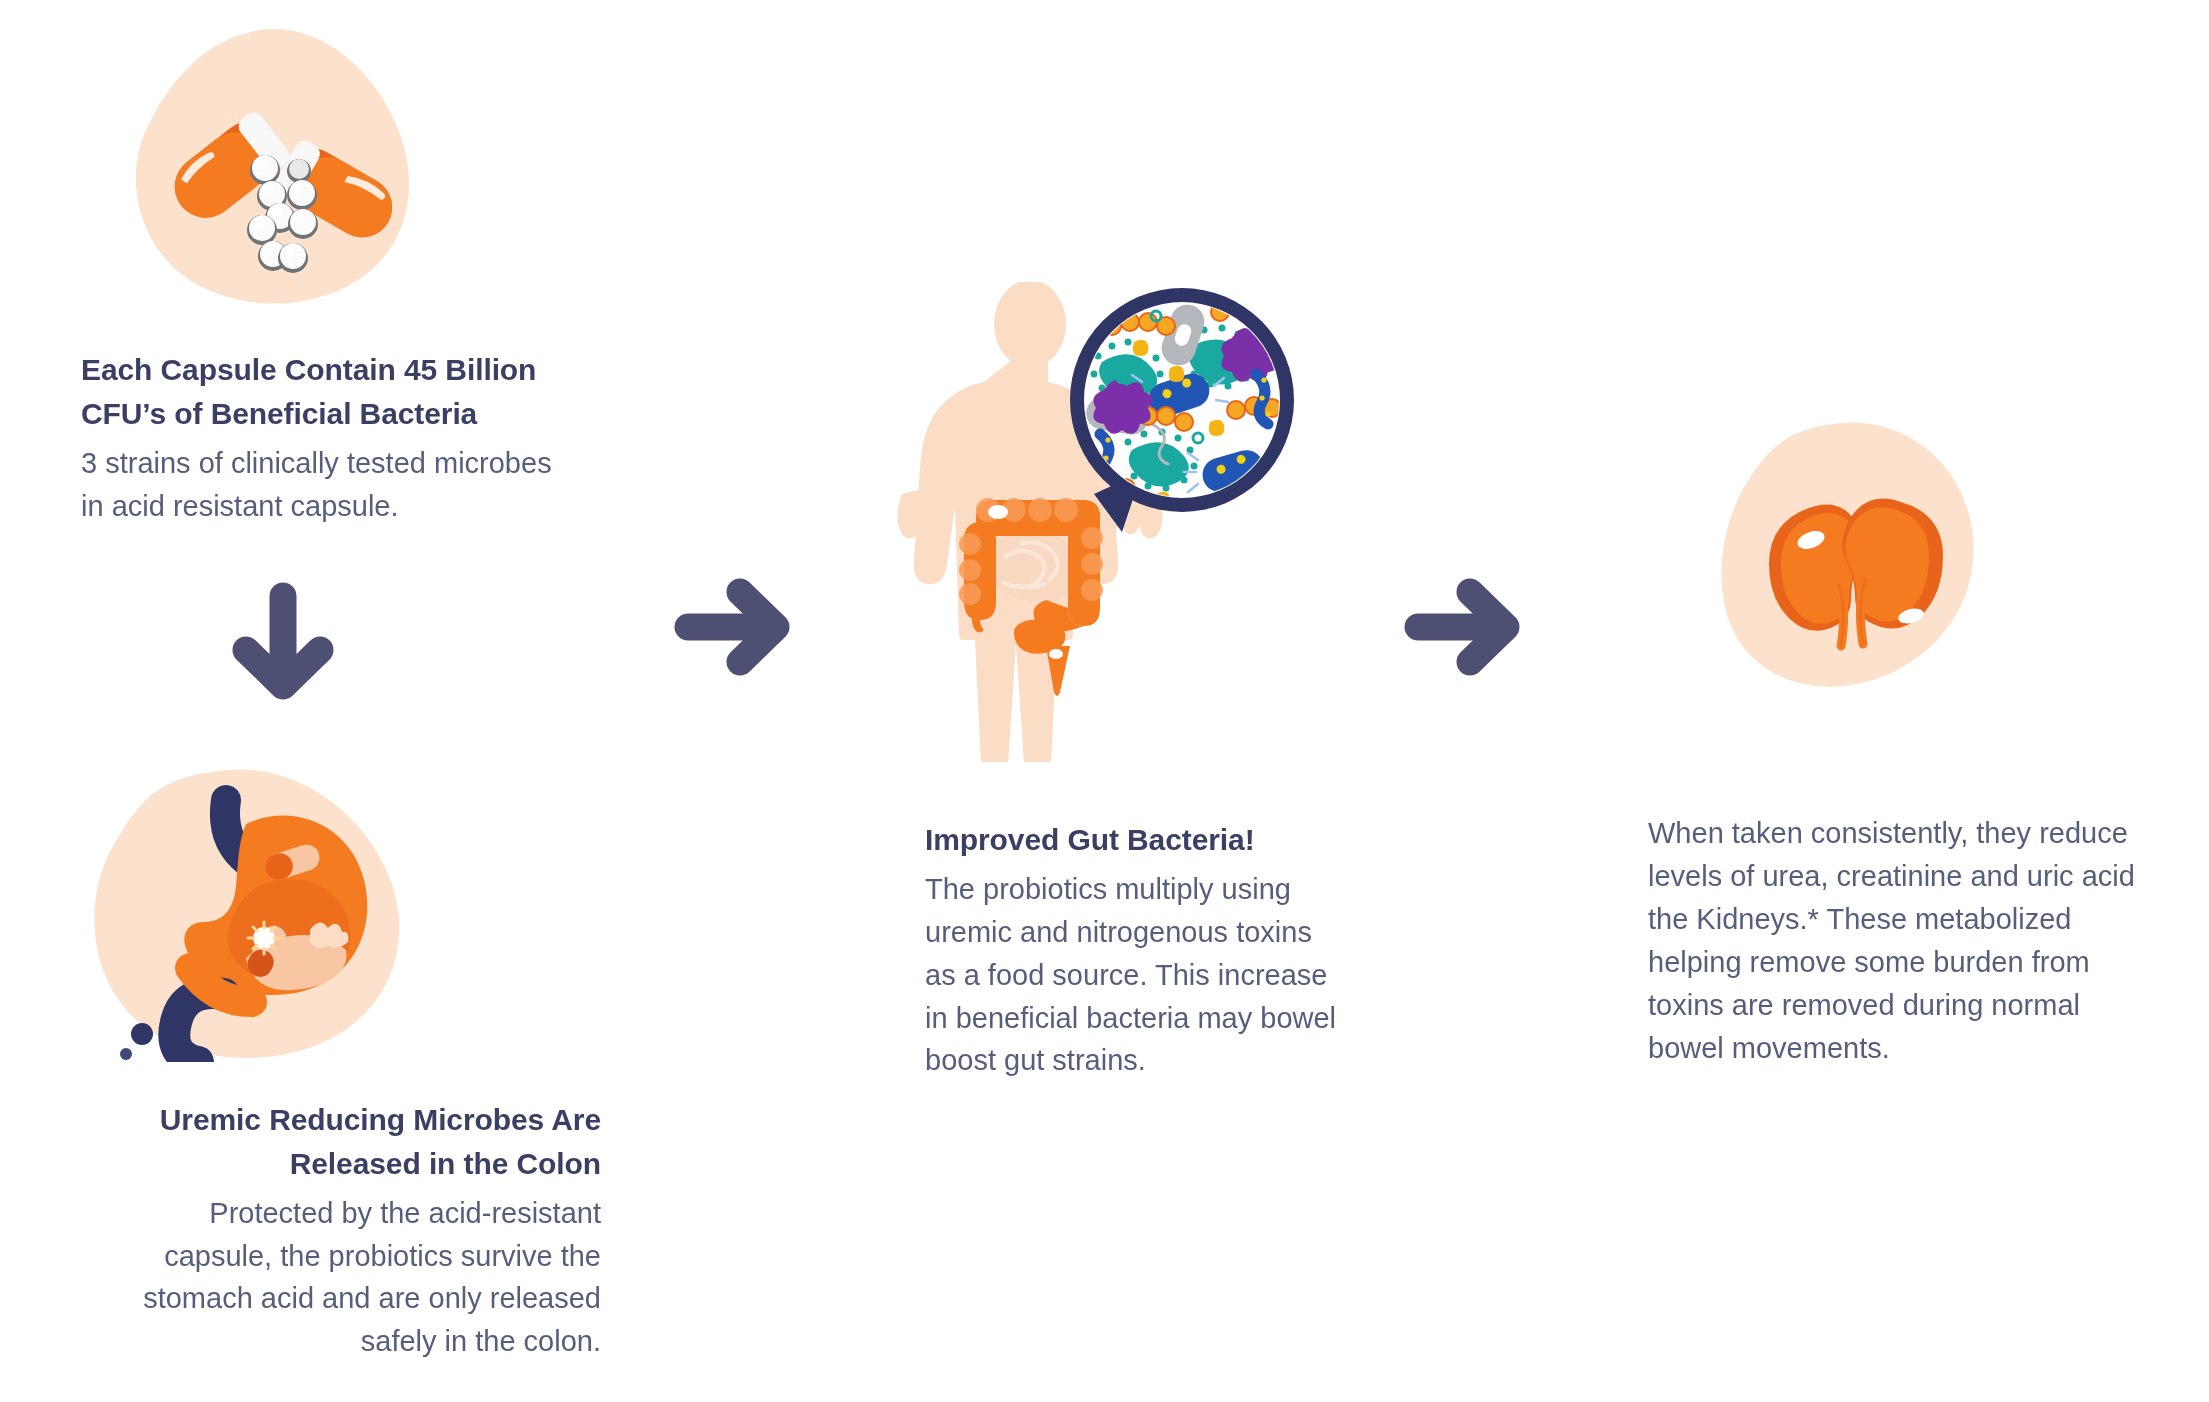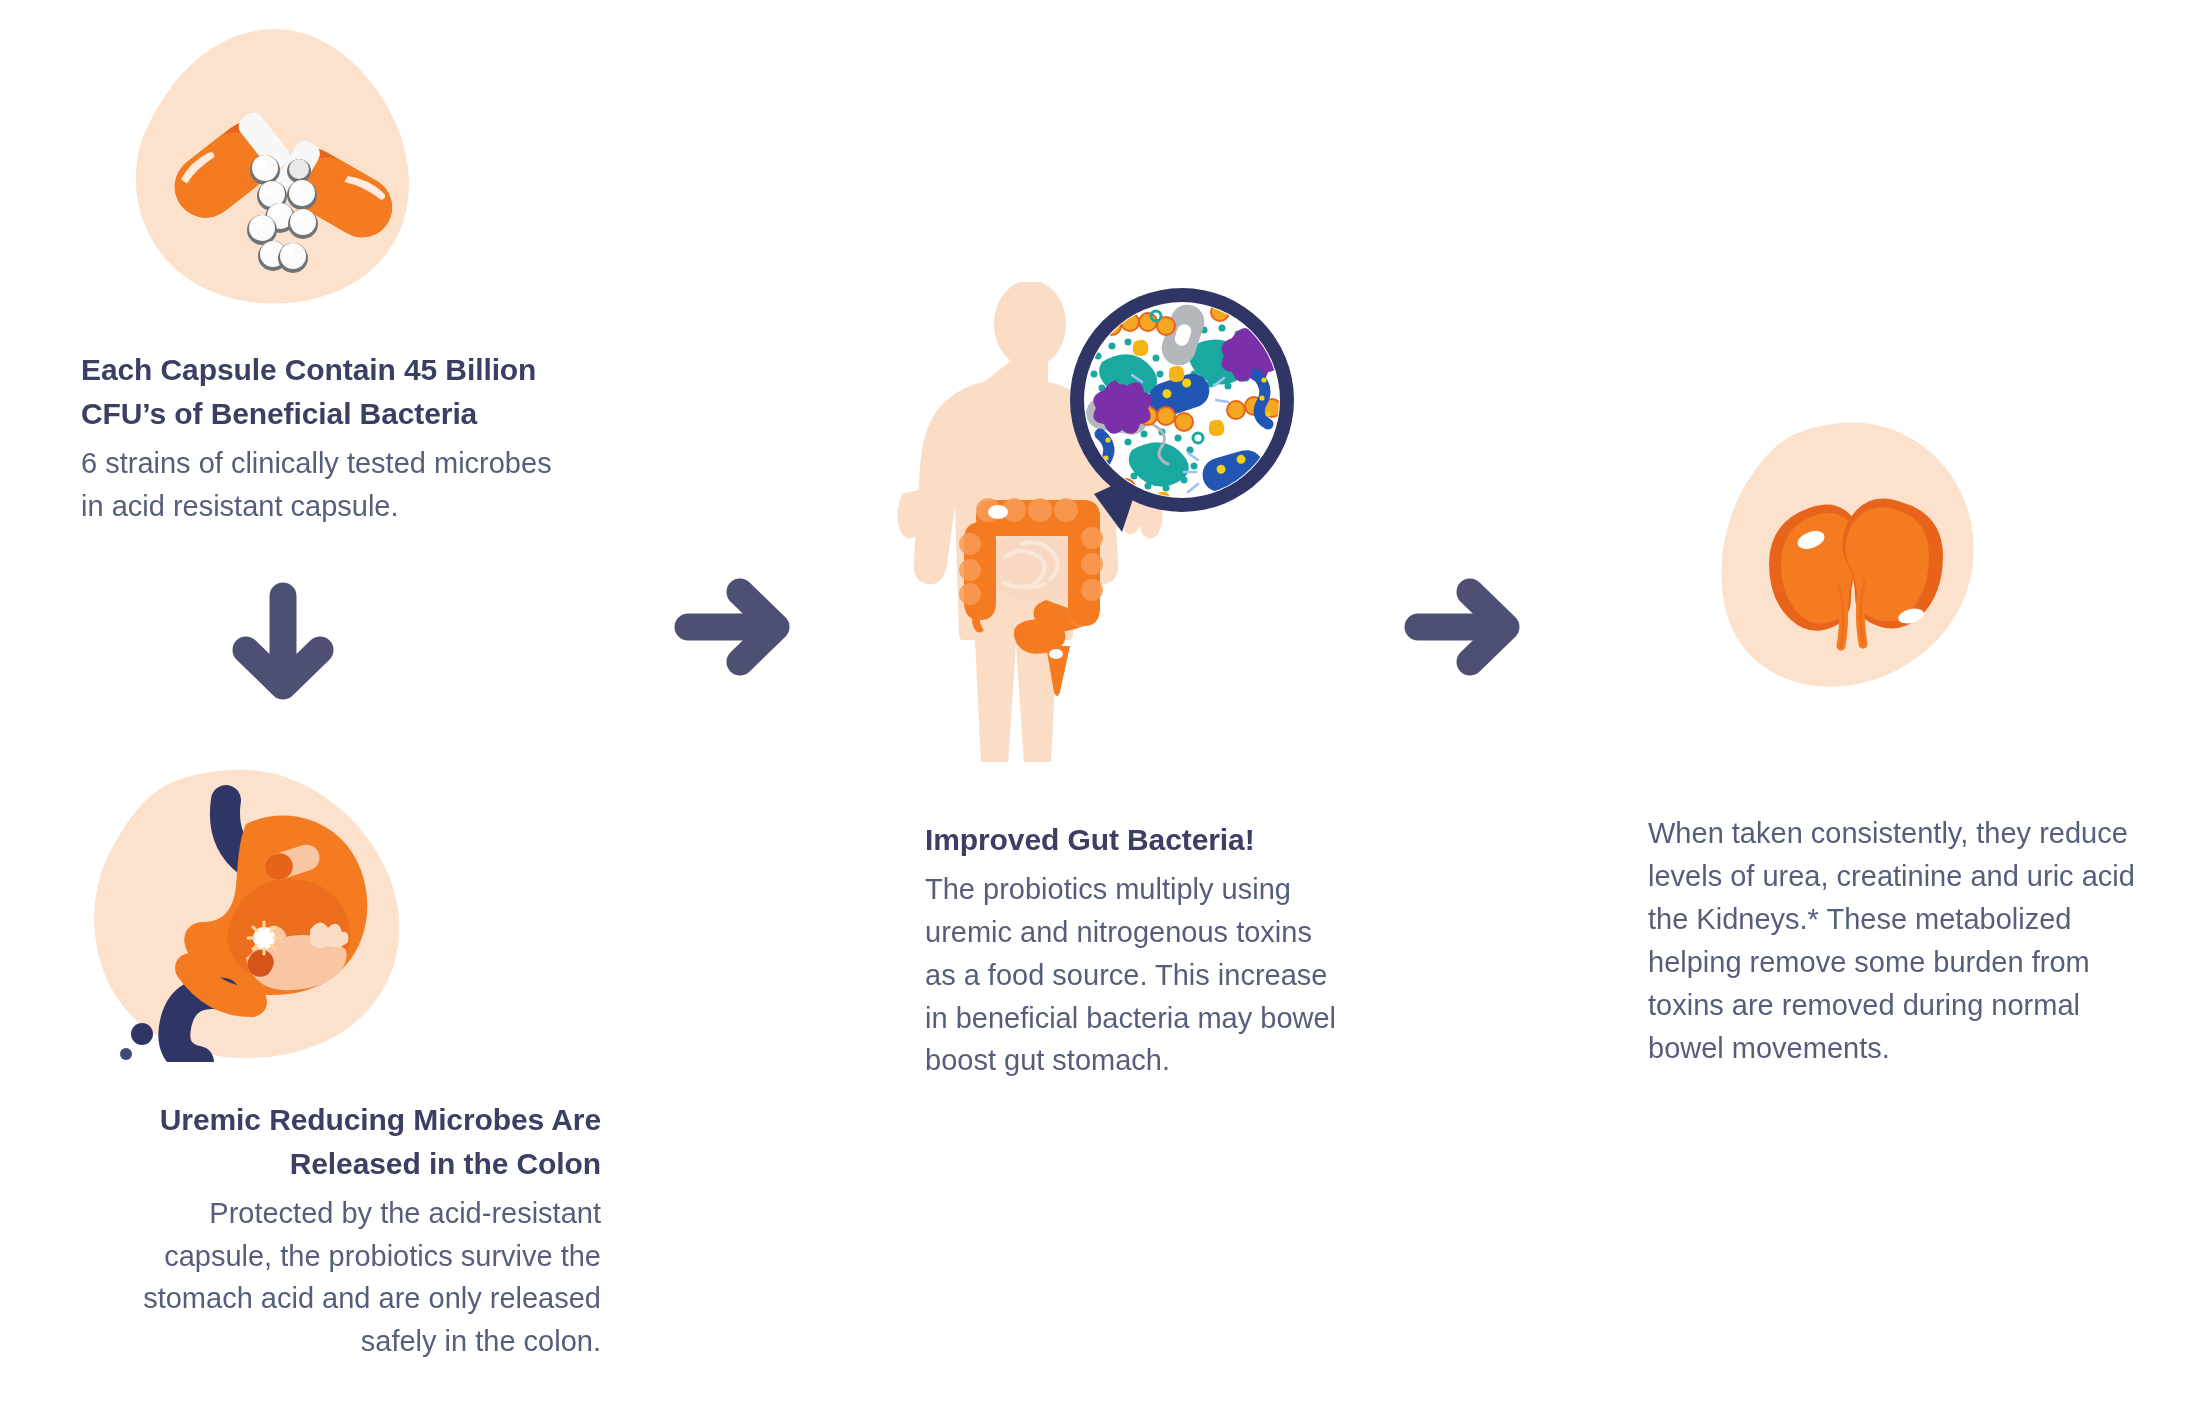--- a/index.html
+++ b/index.html
@@ -107,21 +107,21 @@
       </g>
     </svg>
   </div>
 
   <div class="abs" style="left:81px;top:348px;width:520px;">
     <div class="step-title">
       <span>Each Capsule Contain 45 Billion</span>
       <span>CFU’s of Beneficial Bacteria</span>
     </div>
     <div class="step-body">
-      <span>6 strains of clinically tested microbes</span>
+      <span>3 strains of clinically tested microbes</span>
       <span>in acid resistant capsule.</span>
     </div>
   </div>
 
   <div class="arrow" style="left:228px;top:578px;">
     <svg width="110" height="130" viewBox="0 0 110 130">
       <g fill="none" stroke="#4d4f73" stroke-width="27" stroke-linecap="round" stroke-linejoin="round">
         <path d="M55 18 L55 100"></path>
         <path d="M18 72 L55 108 L92 72"></path>
       </g>
@@ -437,21 +437,21 @@
 
   <div class="abs" style="left:925px;top:818px;width:440px;">
     <div class="step-title">
       <span>Improved Gut Bacteria!</span>
     </div>
     <div class="step-body">
       <span>The probiotics multiply using</span>
       <span>uremic and nitrogenous toxins</span>
       <span>as a food source. This increase</span>
       <span>in beneficial bacteria may bowel</span>
-      <span>boost gut stomach.</span>
+      <span>boost gut strains.</span>
     </div>
   </div>
 
   <div class="arrow" style="left:1402px;top:572px;">
     <svg width="128" height="110" viewBox="0 0 128 110">
       <g fill="none" stroke="#4d4f73" stroke-width="27" stroke-linecap="round" stroke-linejoin="round">
         <path d="M16 55 L98 55"></path>
         <path d="M68 20 L104 55 L68 90"></path>
       </g>
     </svg>

